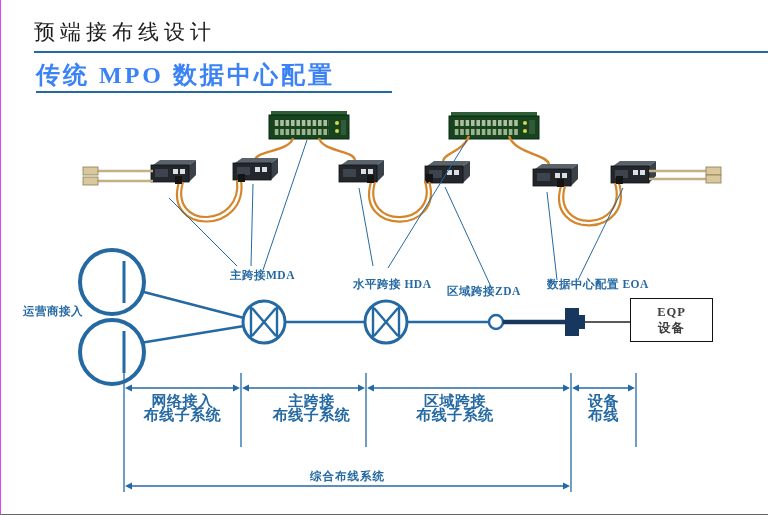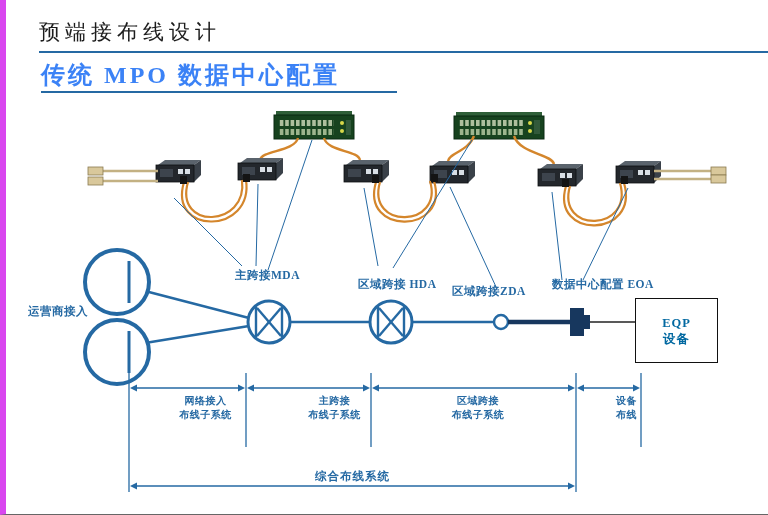--- a/index.html
+++ b/index.html
@@ -1,49 +1,49 @@
 <!DOCTYPE html>
 <html><head>
 <meta charset="utf-8">
 <style>
   * { margin:0; padding:0; box-sizing:border-box; }
   html,body { background:#fff; }
   body { font-family:"Liberation Serif","DejaVu Serif",serif; }
   .slide {
     position:relative; width:768px; height:515px; background:#ffffff;
-    overflow:hidden; border-left:6px solid #d946ef; border-bottom:1px solid #666;
+    overflow:hidden; border-left:1px solid #d946ef; border-bottom:1px solid #666;
   }
   .page-title {
     position:absolute; left:33px; top:18px; font-size:21px; color:#1c1c1c;
     font-weight:400; letter-spacing:5px; white-space:nowrap;
   }
   .rule-top { position:absolute; left:33px; right:0; top:51px; height:2px; background:#2569A3; }
   .slide-title {
     position:absolute; left:35px; top:59px; font-size:24px; color:#3b82f6;
     font-weight:700; letter-spacing:3px; white-space:nowrap;
   }
   .rule-title { position:absolute; left:35px; top:91px; width:356px; height:2px; background:#2569A3; }
   svg.canvas { position:absolute; left:0; top:0; width:768px; height:515px; }
   .lbl {
     position:absolute; color:#2569A3; font-weight:700; font-size:11.5px;
     white-space:nowrap; letter-spacing:0.5px;
   }
   .sub-lbl {
-    position:absolute; color:#2569A3; font-weight:700; font-size:10px;
-    text-align:center; line-height:14px; letter-spacing:0.5px;margin-left:18px;
+    position:absolute; color:#2569A3; font-weight:700; font-size:15px;
+    text-align:center; line-height:14px; letter-spacing:0.5px;
   }
   .total-lbl {
     position:absolute; left:123px; top:469px; width:447px; text-align:center;
     color:#2569A3; font-weight:700; font-size:11.5px; letter-spacing:1px;
   }
   .eqp-box {
-    position:absolute; left:629px; top:298px; width:83px; height:65px;
+    position:absolute; left:629px; top:298px; width:83px; height:44px;
     border:1.6px solid #111; background:#fff; display:flex; flex-direction:column;
     align-items:center; justify-content:center; font-weight:700; font-size:12.5px;
-    color:#0369a1; line-height:16px; letter-spacing:1px;
+    color:#404040; line-height:16px; letter-spacing:1px;
   }
 </style>
 </head>
 <body>
 
 <div class="slide">
 
   <div class="page-title">预端接布线设计</div>
   <div class="rule-top"></div>
   <div class="slide-title">传统 MPO 数据中心配置</div>
@@ -202,21 +202,21 @@
       <polygon points="634,388 627,384.5 627,391.5" stroke="none"></polygon>
 
       <polygon points="124,486 131,482.5 131,489.5" stroke="none"></polygon>
       <line x1="130" y1="486" x2="563" y2="486"></line>
       <polygon points="569,486 562,482.5 562,489.5" stroke="none"></polygon>
     </g>
   </svg>
 
   <div class="lbl" style="left:22px;top:304px">运营商接入</div>
   <div class="lbl" style="left:229px;top:268px">主跨接MDA</div>
-  <div class="lbl" style="left:352px;top:277px">区域跨接 HDA</div>
+  <div class="lbl" style="left:352px;top:277px">水平跨接 HDA</div>
   <div class="lbl" style="left:446px;top:284px">区域跨接ZDA</div>
   <div class="lbl" style="left:546px;top:277px">数据中心配置 EOA</div>
 
   <div class="eqp-box">
     <div>EQP</div>
     <div>设备</div>
   </div>
 
   <div class="sub-lbl" style="left:123px;width:117px;top:394px">
     <div>网络接入</div>

